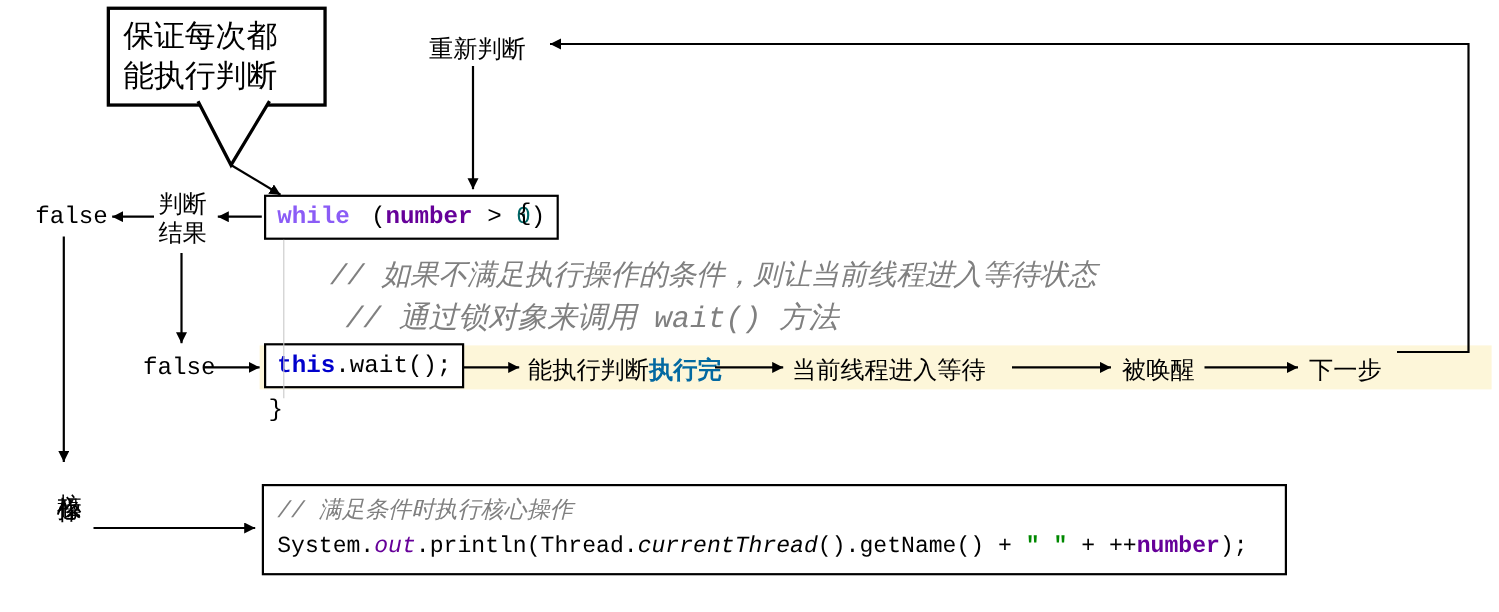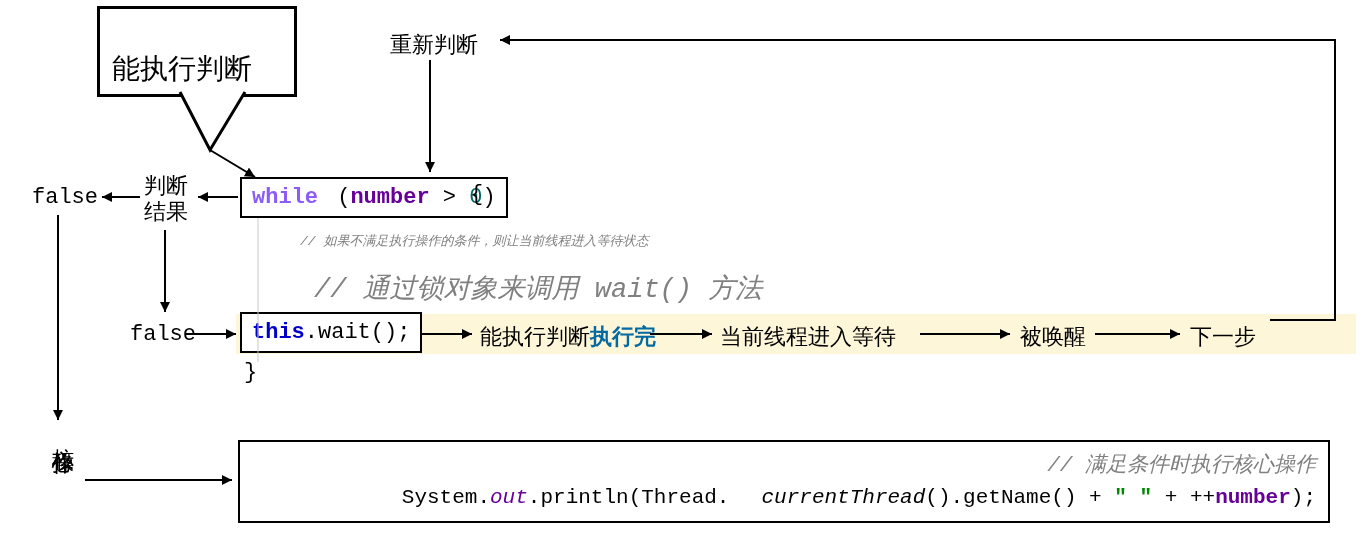--- a/index.html
+++ b/index.html
@@ -29,21 +29,21 @@
     text-orientation: upright;
     letter-spacing: 2px;
   }
   .code-kw { color: #8b5cf6; font-weight: bold; }
   .code-var { color: #660099; font-weight: bold; }
   .code-num { color: #006666; }
   .code-comment { color: #808080; font-style: italic; }
   .code-thiskw { color: #0000cc; font-weight: bold; text-align: right; }
   .code-str { color: #008800; font-weight: bold; }
   .code-out { color: #660099; font-style: italic; }
-  .code-ct { font-style: italic; margin-left: 32px; }
+  .code-ct { font-style: italic; }
   .hl-blue { color: #0369a1; font-weight: bold; }
   .brace { color: #000; }
 
   
   .bubble {
     position: absolute;
     border: 3px solid #000;
     background: #fff;
     padding: 6px 12px;
     font-size: 28px;
@@ -63,59 +63,59 @@
     width: 1363px; height: 556px;
     pointer-events: none;
   }
 </style>
 </head>
 <body>
 
 <div class="highlight-band" style="left:236px; top:314px; width:1120px;"></div>
 
 <div class="bubble" style="left:97px; top:6px; width:200px;">
-  <br>
+  <span>保证每次都</span><br>
   <span>能执行判断</span>
 </div>
 
 <div class="label" style="left:390px; top:30px;">重新判断</div>
 
 <div class="box mono" style="left:240px; top:177px; font-size:22px; padding:6px 10px;">
   <span class="code-kw">while</span>
   <span style="margin-left:6px;">(</span><span class="code-var">number</span><span> &gt; </span><span class="code-num">0</span><span>)</span>
 </div>
 <div class="mono label" style="left:470px; top:182px; font-size:22px;"><span class="brace"> {</span></div>
 
 <div class="label" style="left:144px; top:173px; text-align:center; line-height:1.2;">
   <span>判断</span><br><span>结果</span>
 </div>
 
 <div class="label mono" style="left:32px; top:185px;">false</div>
 
-<div class="label mono code-comment" style="left:300px; top:232px; font-size:13px;">// 如果不满足执行操作的条件，则让当前线程进入等待状态</div>
+<div class="label mono code-comment" style="left:300px; top:232px; font-size:26px;">// 如果不满足执行操作的条件，则让当前线程进入等待状态</div>
 <div class="label mono code-comment" style="left:314px; top:270px; font-size:27px;">// 通过锁对象来调用 wait() 方法</div>
 
 <div class="label mono" style="left:130px; top:322px;">false</div>
 
 <div class="box mono" style="left:240px; top:312px; font-size:22px; padding:6px 10px;">
   <span class="code-thiskw">this</span><span>.wait();</span>
 </div>
 
 <div class="label" style="left:480px; top:322px;">
   <span>能执行判断</span><span class="hl-blue">执行完</span>
 </div>
 <div class="label" style="left:720px; top:322px;">当前线程进入等待</div>
 <div class="label" style="left:1020px; top:322px;">被唤醒</div>
 <div class="label" style="left:1190px; top:322px;">下一步</div>
 
 <div class="mono label" style="left:244px; top:360px; font-size:22px;">}</div>
 
 <div class="label vlabel" style="left:48px; top:430px; font-size:22px;">核心操作</div>
 
-<div class="box mono" style="left:238px; top:440px; width:1092px; font-size:21px; padding:8px 12px; line-height:1.5;text-align:right;">
+<div class="box mono" style="left:238px; top:440px; width:932px; font-size:21px; padding:8px 12px; line-height:1.5;">
   <div class="code-comment">// 满足条件时执行核心操作</div>
   <div>
     <span>System.</span><span class="code-out">out</span><span>.println(Thread.</span><span class="code-ct">currentThread</span><span>().getName() + </span><span class="code-str">" "</span><span> + ++</span><span class="code-var">number</span><span>);</span>
   </div>
 </div>
 
 <svg class="overlay">
   <defs>
     <marker id="ah" markerWidth="12" markerHeight="12" refX="10" refY="5" orient="auto" markerUnits="userSpaceOnUse">
       <path d="M0,0 L10,5 L0,10 z" fill="#000"></path>

